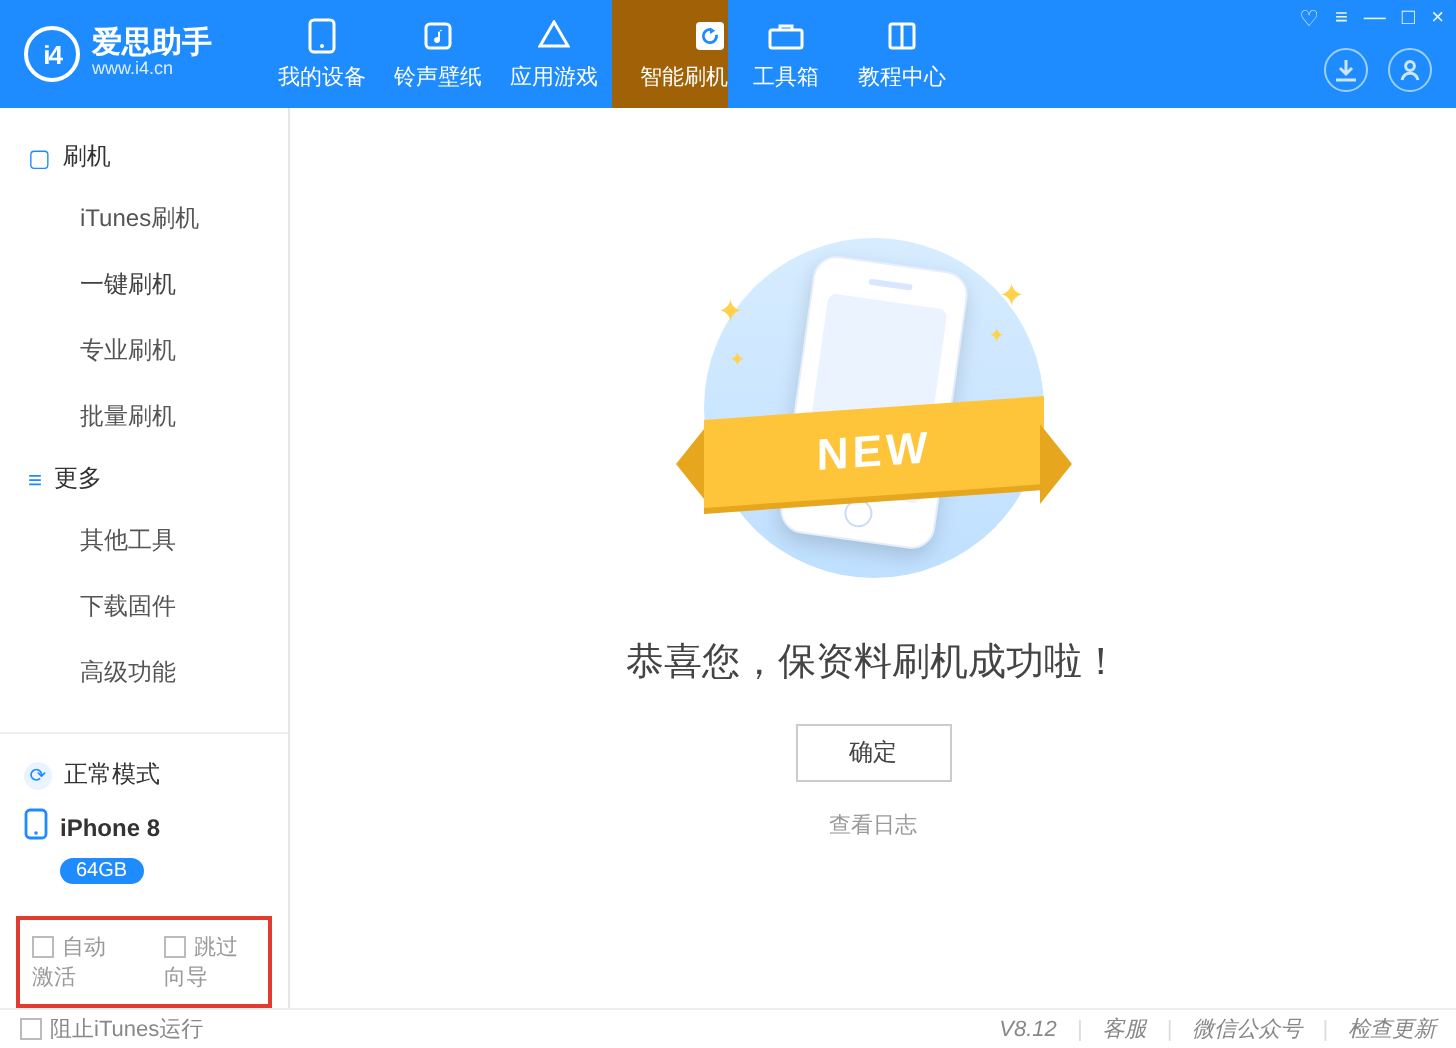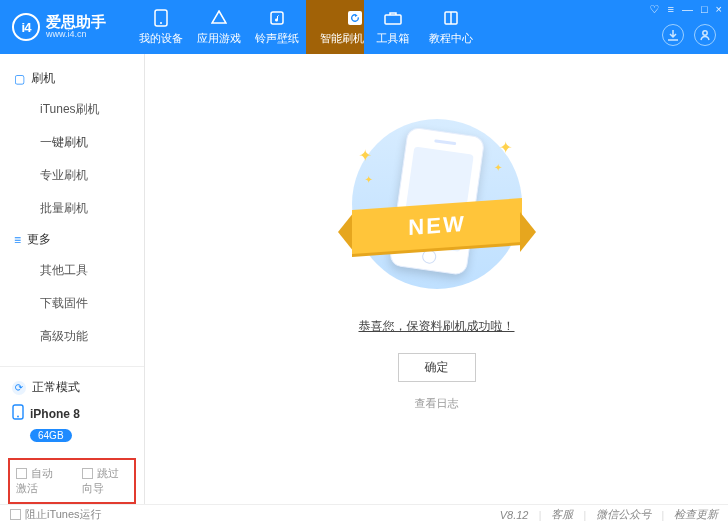--- a/index.html
+++ b/index.html
@@ -142,21 +142,21 @@
     box-shadow:0 3px 0 #e6a61e;
     display:flex; align-items:center; justify-content:center;
     font-weight:800; font-size:22px; color:#fff; letter-spacing:2px;
   }
   .ribbon:before, .ribbon:after{
     content:""; position:absolute; width:0;height:0; top:8px;
     border-top:20px solid transparent; border-bottom:20px solid transparent;
   }
   .ribbon:before{ left:-14px; border-right:16px solid #e6a61e; }
   .ribbon:after{ right:-14px; border-left:16px solid #e6a61e; }
-  .success-msg { margin-top:24px; font-size:12px; color:#444;text-decoration:underline; }
+  .success-msg { margin-top:24px; font-size:19px; color:#444; }
   .ok-btn {
     margin-top:18px; padding:5px 26px; border:1px solid #ccc; background:#fff;
     font-size:12px; color:#444; cursor:pointer;
   }
   .view-log { margin-top:14px; font-size:11px; color:#999; cursor:pointer; }
   
   .footer {
     height:20px; border-top:1px solid #eee;
     display:flex; align-items:center; font-size:11px; color:#888;
     padding:0 10px; justify-content:space-between;
@@ -181,34 +181,34 @@
       <span class="nicon">
           <svg width="14" height="18" viewBox="0 0 14 18">
             <rect x="1" y="1" width="12" height="16" rx="2" fill="none" stroke="#fff" stroke-width="1.5"></rect>
             <circle cx="7" cy="14" r="1" fill="#fff"></circle>
           </svg>
         </span>
       <span>我的设备</span>
     </div>
     <div class="nav-item">
       <span class="nicon">
-          <svg width="16" height="16" viewBox="0 0 16 16" fill="none" stroke="#fff" stroke-width="1.5">
-            <path d="M8 1 L15 13 H1 Z"></path>
-          </svg>
-        </span>
-      <span>应用游戏</span>
-    </div>
-    <div class="nav-item">
-      <span class="nicon">
           <svg width="16" height="16" viewBox="0 0 16 16" fill="#fff">
             <rect x="2" y="2" width="12" height="12" rx="2" fill="none" stroke="#fff" stroke-width="1.5"></rect>
             <path d="M9 5v5a1.5 1.5 0 11-1-1.4V6l2-.6V5z" fill="#fff"></path>
           </svg>
         </span>
       <span>铃声壁纸</span>
+    </div>
+    <div class="nav-item">
+      <span class="nicon">
+          <svg width="16" height="16" viewBox="0 0 16 16" fill="none" stroke="#fff" stroke-width="1.5">
+            <path d="M8 1 L15 13 H1 Z"></path>
+          </svg>
+        </span>
+      <span>应用游戏</span>
     </div>
     <div class="nav-item active">
       <span class="nicon">
           <svg width="16" height="16" viewBox="0 0 16 16" fill="#fff">
             <rect x="1" y="1" width="14" height="14" rx="2" fill="#fff"></rect>
             <path d="M8 4a4 4 0 103.9 3.2l-1.4.3A2.6 2.6 0 118 5.4V7l2.6-1.6L8 3.8z" fill="#1e8bff"></path>
           </svg>
         </span>
       <span>智能刷机</span>
     </div>

